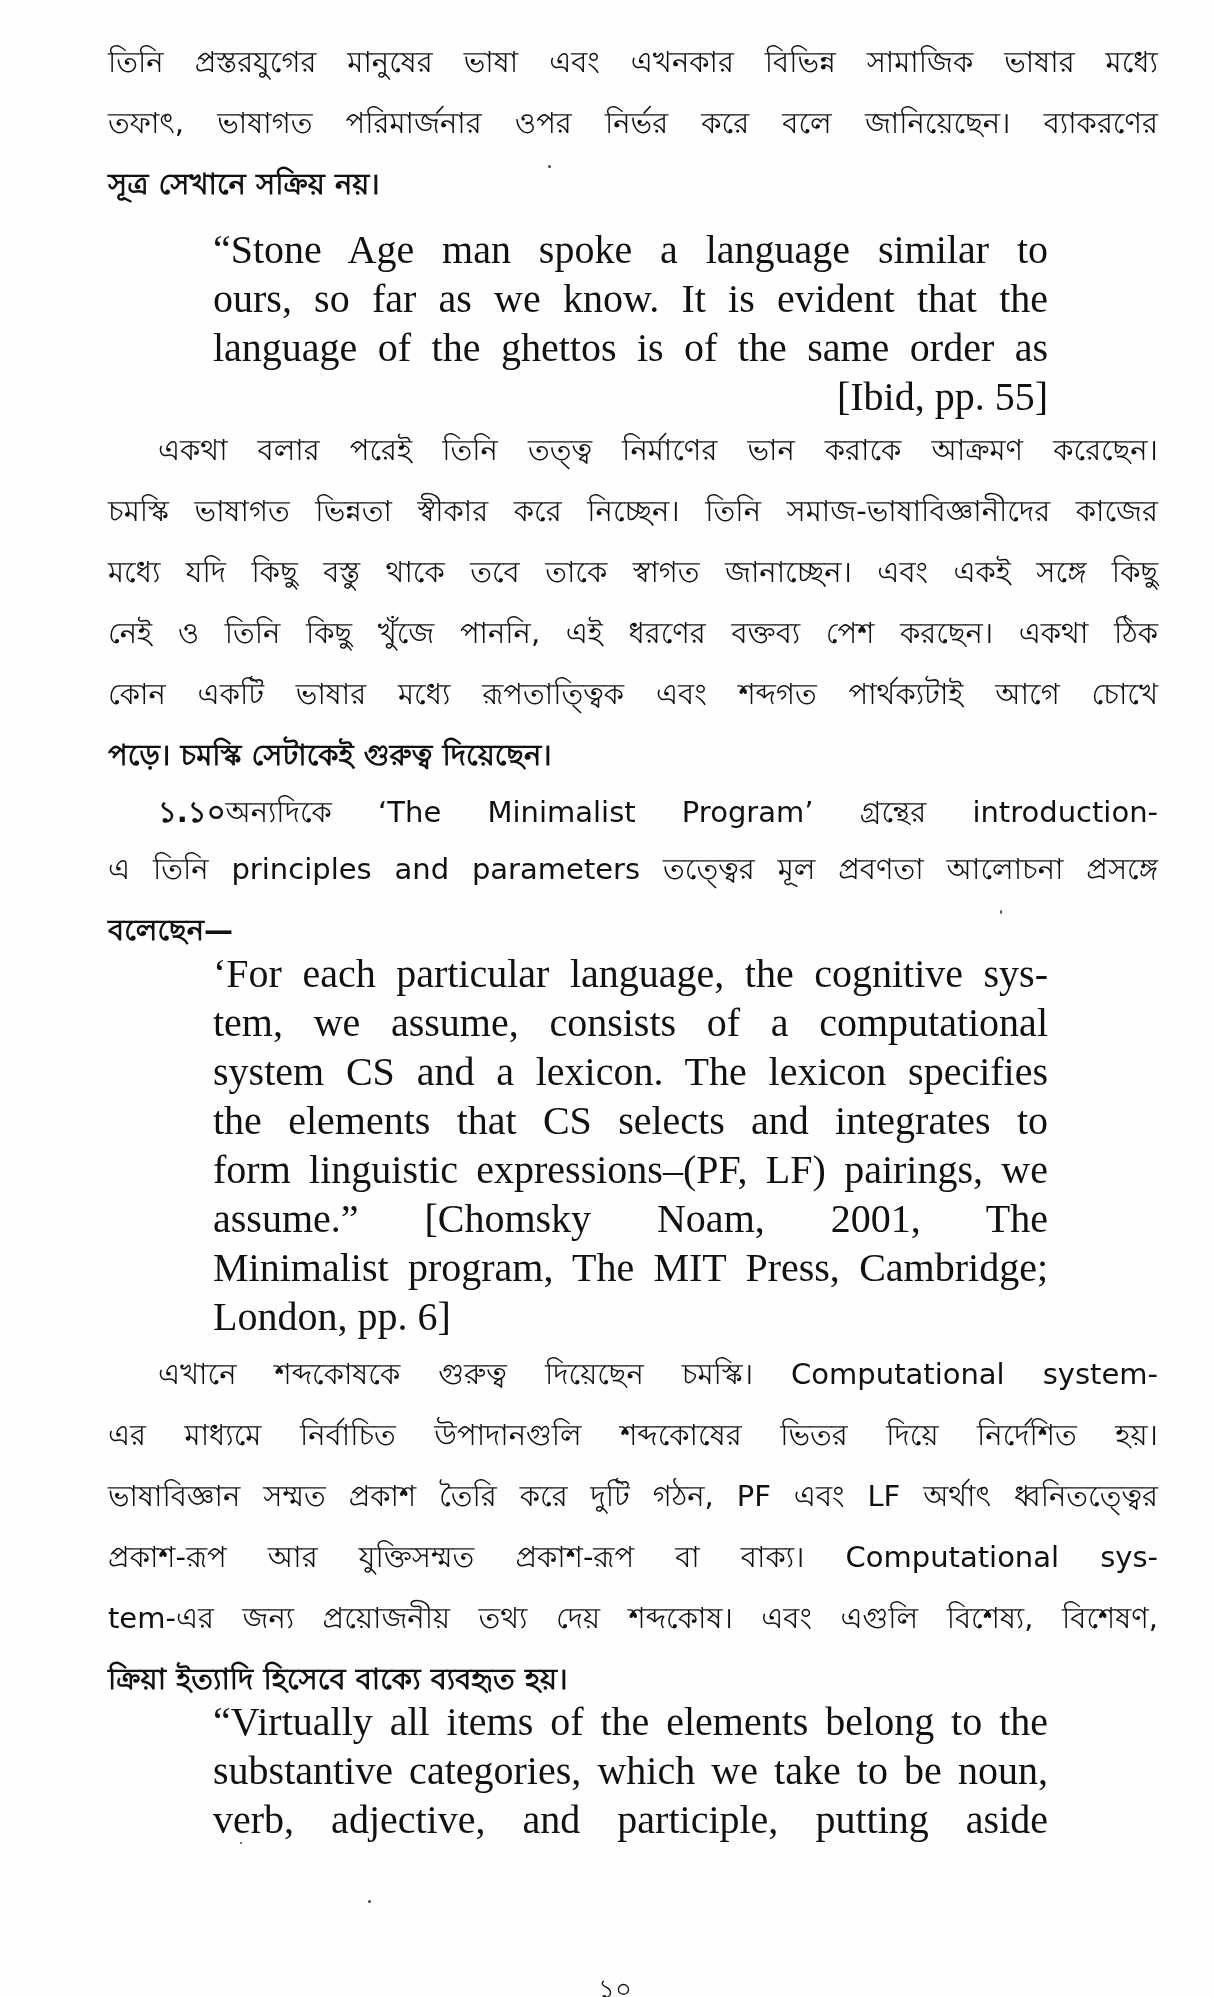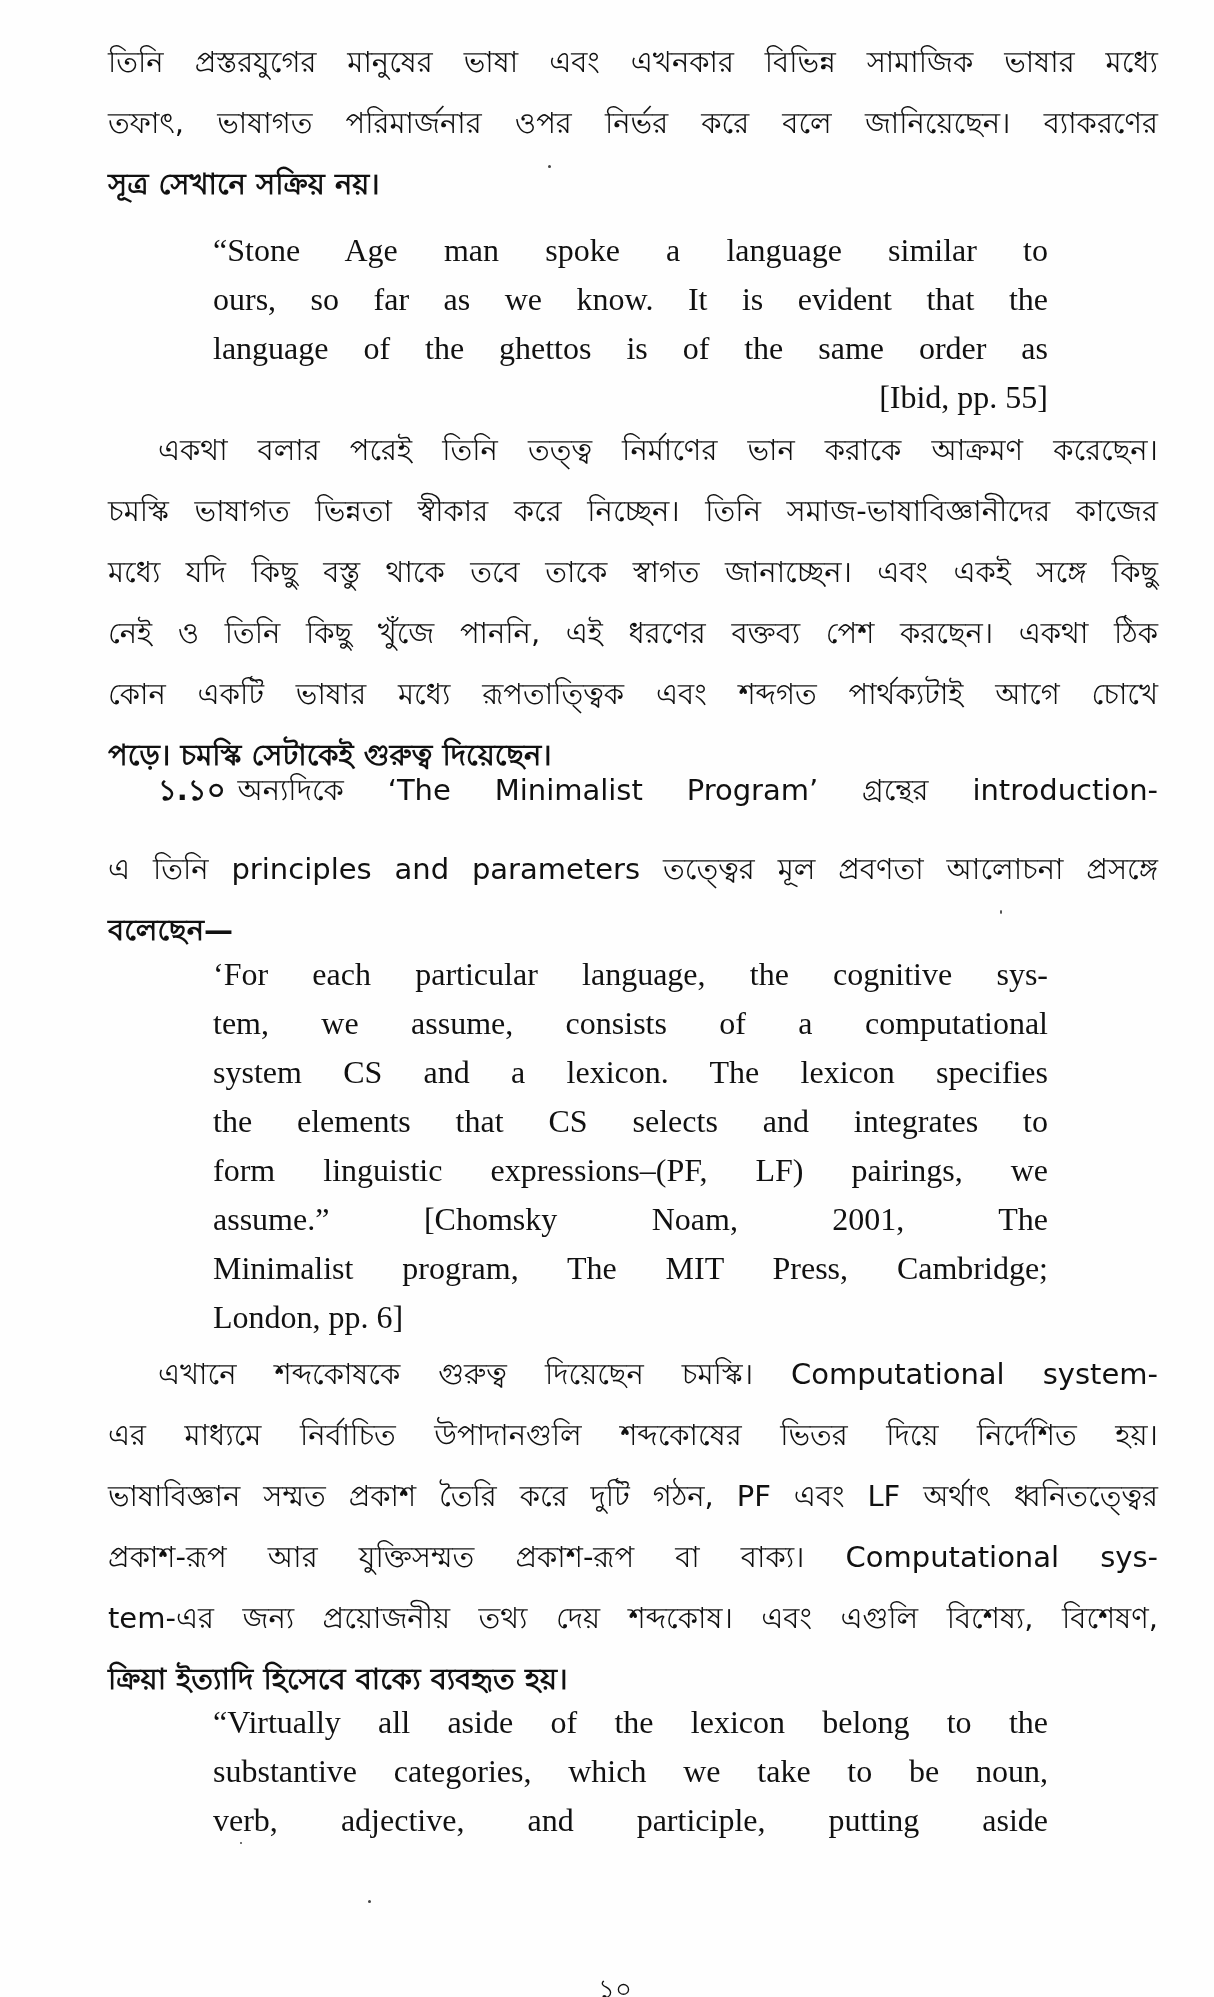--- a/index.html
+++ b/index.html
@@ -1,20 +1,20 @@
 <!DOCTYPE html>
 <html><head>
 <meta charset="utf-8">
 <style>
   html, body { margin: 0; padding: 0; background: #ffffff; }
   body { width: 1214px; height: 1997px; position: relative; overflow: hidden; color: #111111; }
   .page { position: absolute; left: 0; top: 0; width: 1214px; height: 1997px; background: #fefefe; }
   .line { position: absolute; white-space: nowrap; text-align: justify; text-align-last: justify; overflow: visible; margin-left: 13px; }
   .bn { font-family: "DejaVu Sans", sans-serif; font-size: 29px; line-height: 44px; height: 44px; letter-spacing: 0px; }
-  .en { font-family: "Liberation Serif", "DejaVu Serif", serif; font-size: 32px; line-height: 44px; height: 44px; }
+  .en { font-family: "Liberation Serif", "DejaVu Serif", serif; font-size: 40px; line-height: 44px; height: 44px; }
   .body-line { left: 95px; width: 1050px; }
   .indent-line { left: 145px; width: 1000px; }
   .last-line { text-align-last: left; font-weight: bold; }
   .quote-line { left: 200px; width: 835px; }
   .quote-cite-line { left: 200px; width: 835px; text-align-last: left; }
   .cite-right { position: absolute; right: 0; top: 0; }
   .pageno { position: absolute; left: 590px; top: 1969px; width: 50px; text-align: center; font-family: "DejaVu Sans", sans-serif; font-size: 26px; line-height: 40px; }
   .speck { position: absolute; width: 3px; height: 3px; background: #444; border-radius: 50%; }
 </style>
 </head>
@@ -40,21 +40,21 @@
   <div>
     <div class="line bn indent-line" style="top:428px">একথা বলার পরেই তিনি তত্ত্ব নির্মাণের ভান করাকে আক্রমণ করেছেন।</div>
     <div class="line bn body-line" style="top:489px">চমস্কি ভাষাগত ভিন্নতা স্বীকার করে নিচ্ছেন। তিনি সমাজ-ভাষাবিজ্ঞানীদের কাজের</div>
     <div class="line bn body-line" style="top:550px">মধ্যে যদি কিছু বস্তু থাকে তবে তাকে স্বাগত জানাচ্ছেন। এবং একই সঙ্গে কিছু</div>
     <div class="line bn body-line" style="top:611px">নেই ও তিনি কিছু খুঁজে পাননি, এই ধরণের বক্তব্য পেশ করছেন। একথা ঠিক</div>
     <div class="line bn body-line" style="top:672px">কোন একটি ভাষার মধ্যে রূপতাত্ত্বিক এবং শব্দগত পার্থক্যটাই আগে চোখে</div>
     <div class="line bn body-line last-line" style="top:733px">পড়ে। চমস্কি সেটাকেই গুরুত্ব দিয়েছেন।</div>
   </div>
 
   <div>
-    <div class="line bn indent-line" style="top:768px; display:flex; gap:12px;">
+    <div class="line bn indent-line" style="top:790px; display:flex; gap:0;">
       <span style="font-weight:bold">১.১০</span>
       <span style="flex:1; text-align:justify; text-align-last:justify;">অন্যদিকে ‘The Minimalist Program’ গ্রন্থের introduction-</span>
     </div>
     <div class="line bn body-line" style="top:847px">এ তিনি principles and parameters তত্ত্বের মূল প্রবণতা আলোচনা প্রসঙ্গে</div>
     <div class="line bn body-line last-line" style="top:908px">বলেছেন—</div>
   </div>
 
   <div>
     <div class="line en quote-line" style="top:952px">‘For each particular language, the cognitive sys-</div>
     <div class="line en quote-line" style="top:1001px">tem, we assume, consists of a computational</div>
@@ -69,21 +69,21 @@
   <div>
     <div class="line bn indent-line" style="top:1352px">এখানে শব্দকোষকে গুরুত্ব দিয়েছেন চমস্কি। Computational system-</div>
     <div class="line bn body-line" style="top:1413px">এর মাধ্যমে নির্বাচিত উপাদানগুলি শব্দকোষের ভিতর দিয়ে নির্দেশিত হয়।</div>
     <div class="line bn body-line" style="top:1474px">ভাষাবিজ্ঞান সম্মত প্রকাশ তৈরি করে দুটি গঠন, PF এবং LF অর্থাৎ ধ্বনিতত্ত্বের</div>
     <div class="line bn body-line" style="top:1535px">প্রকাশ-রূপ আর যুক্তিসম্মত প্রকাশ-রূপ বা বাক্য। Computational sys-</div>
     <div class="line bn body-line" style="top:1596px">tem-এর জন্য প্রয়োজনীয় তথ্য দেয় শব্দকোষ। এবং এগুলি বিশেষ্য, বিশেষণ,</div>
     <div class="line bn body-line last-line" style="top:1657px">ক্রিয়া ইত্যাদি হিসেবে বাক্যে ব্যবহৃত হয়।</div>
   </div>
 
   <div>
-    <div class="line en quote-line" style="top:1700px">“Virtually all aside of the lexicon belong to the</div>
+    <div class="line en quote-line" style="top:1700px">“Virtually all items of the elements belong to the</div>
     <div class="line en quote-line" style="top:1749px">substantive categories, which we take to be noun,</div>
     <div class="line en quote-line" style="top:1798px">verb, adjective, and participle, putting aside</div>
   </div>
 
   <div class="pageno">১০</div>
 
   <div class="speck" style="left:548px; top:165px;"></div>
   <div class="speck" style="left:1000px; top:910px; width:2px; height:4px;"></div>
   <div class="speck" style="left:368px; top:1900px;"></div>
   <div class="speck" style="left:240px; top:1842px; width:2px; height:2px;"></div>

